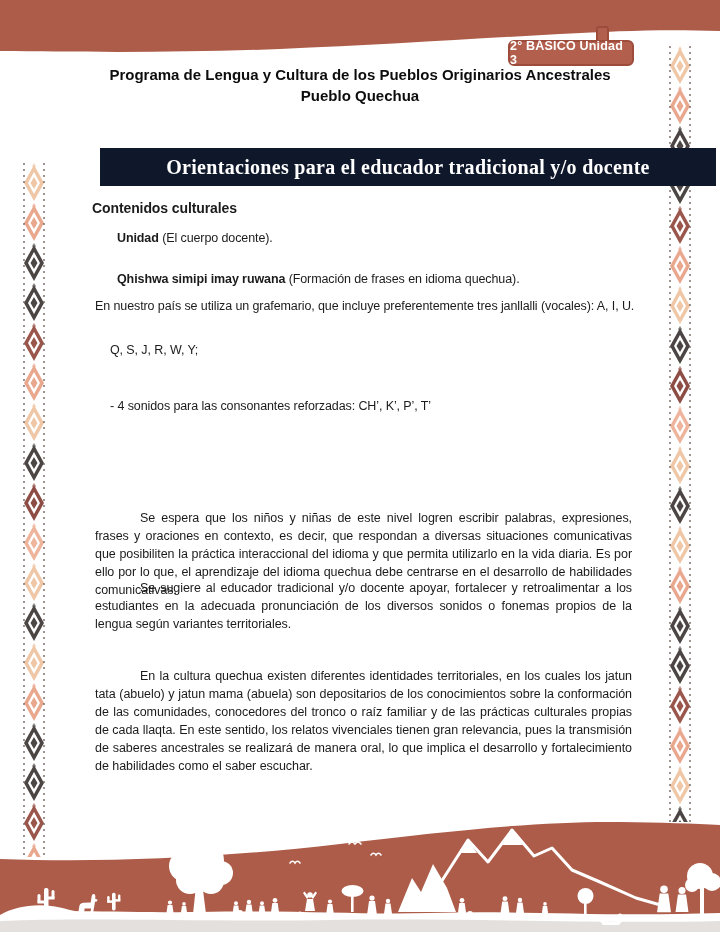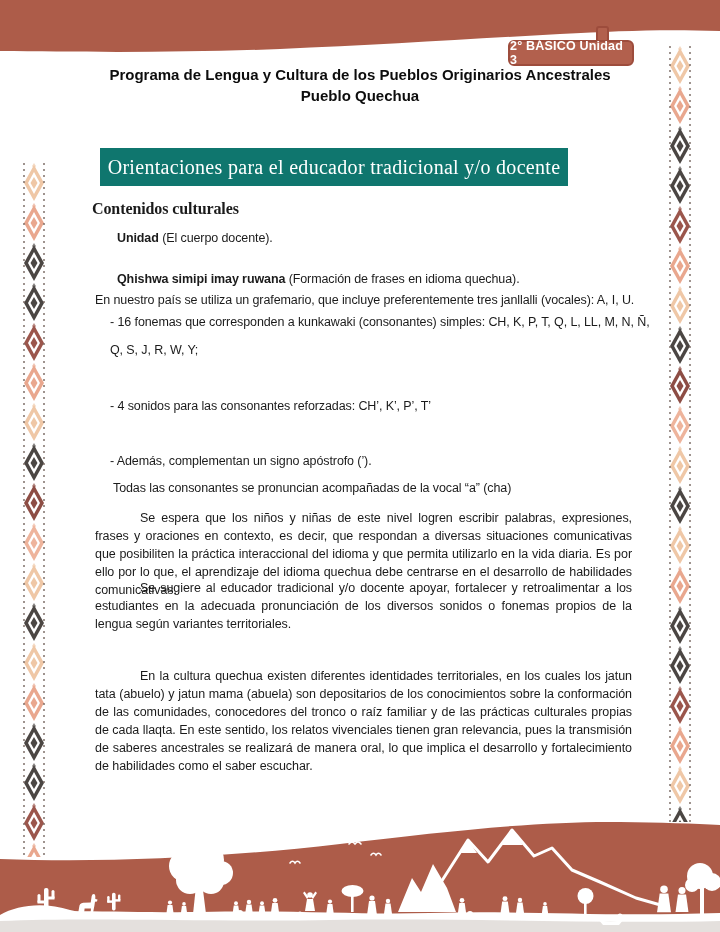--- a/index.html
+++ b/index.html
@@ -15,31 +15,31 @@
       display:flex;align-items:center;justify-content:center;z-index:4;letter-spacing:.2px;}
   
   .strip{position:absolute;width:24px;z-index:1;}
   .strip-left{left:22px;top:163px;height:694px;}
   .strip-right{left:668px;top:46px;height:776px;}
   
   .hdr{position:absolute;left:0;right:0;text-align:center;font-weight:bold;font-size:15px;color:#0d0d0d;}
   .hdr1{top:66px;}
   .hdr2{top:87px;}
   
-  .banner{position:absolute;left:100px;top:148px;width:468px;height:38px;background:#0f766e;
-      color:#fff;font-family:"Liberation Serif",serif;font-weight:normal;font-size:20px;
+  .banner{position:absolute;left:100px;top:148px;width:616px;height:38px;background:#0f172a;
+      color:#fff;font-family:"Liberation Serif",serif;font-weight:bold;font-size:20px;
       display:flex;align-items:center;justify-content:center;letter-spacing:.3px;z-index:2;}
   
   .txt{position:absolute;font-size:12.5px;letter-spacing:-0.1px;white-space:nowrap;z-index:2;}
-  .heading{left:92px;top:200px;font-weight:bold;font-size:16px;font-family:Liberation Serif, serif;}
+  .heading{left:92px;top:200px;font-weight:bold;font-size:14px;}
   .item{left:117px;}
   .item .term{font-weight:bold;}
   .item1{top:231px;}
   .item2{top:272px;}
-  .intro{left:95px;top:293px;text-align:right;}
+  .intro{left:95px;top:299px;text-align:right;}
   .bullet{left:110px;}
   .b1{top:315px;}.b2{top:343px;}.b3{top:371px;}.b4{top:399px;}.b5{top:426px;}.b6{top:454px;}
   .note{left:113px;top:481px;}
   .para{position:absolute;left:95px;width:537px;font-size:12.5px;line-height:18px;
       text-align:justify;text-indent:45px;letter-spacing:-0.05px;z-index:2;}
   .p1{top:509px;}
   .p2{top:579px;}
   .p3{top:667px;}
   
   .bottom-art{position:absolute;left:0;bottom:0;width:720px;height:114px;z-index:5;}
@@ -112,26 +112,23 @@
 
   <div class="txt item item1">
     <span class="term">Unidad</span><span> (El cuerpo docente).</span>
   </div>
   <div class="txt item item2">
     <span class="term">Qhishwa simipi imay ruwana</span><span> (Formación de frases en idioma quechua).</span>
   </div>
 
   <div class="txt intro">En nuestro país se utiliza un grafemario, que incluye preferentemente tres janllalli (vocales): A, I, U.</div>
 
-  <div class="txt bullet b1">- 16 fonemas que corresponden a kunkawaki (consonantes) simples: CH, K, P, T, Q, L, LL, M, N, Ñ,</div>
   <div class="txt bullet b2">Q, S, J, R, W, Y;</div>
   <div class="txt bullet b4">- 4 sonidos para las consonantes reforzadas: CH’, K’, P’, T’</div>
-  <div class="txt bullet b6">- Además, complementan un signo apóstrofo (’).</div>
-
-  <div class="txt note">Todas las consonantes se pronuncian acompañadas de la vocal “a” (cha)</div>
+
 
   <div class="para p1">Se espera que los niños y niñas de este nivel logren escribir palabras, expresiones, frases y oraciones en contexto, es decir, que respondan a diversas situaciones comunicativas que posibiliten la práctica interaccional del idioma y que permita utilizarlo en la vida diaria. Es por ello por lo que, el aprendizaje del idioma quechua debe centrarse en el desarrollo de habilidades comunicativas.</div>
   <div class="para p2">Se sugiere al educador tradicional y/o docente apoyar, fortalecer y retroalimentar a los estudiantes en la adecuada pronunciación de los diversos sonidos o fonemas propios de la lengua según variantes territoriales.</div>
   <div class="para p3">En la cultura quechua existen diferentes identidades territoriales, en los cuales los jatun tata (abuelo) y jatun mama (abuela) son depositarios de los conocimientos sobre la conformación de las comunidades, conocedores del tronco o raíz familiar y de las prácticas culturales propias de cada llaqta. En este sentido, los relatos vivenciales tienen gran relevancia, pues la transmisión de saberes ancestrales se realizará de manera oral, lo que implica el desarrollo y fortalecimiento de habilidades como el saber escuchar.</div>
 
   <div class="bottom-art">
     <svg width="720" height="114" viewBox="0 0 720 114" preserveAspectRatio="none">
 
       <path d="M0,41 C100,45 220,40 340,26 C450,13 540,3 620,4 C660,4.5 695,5.5 720,7 L720,114 L0,114 Z" fill="#ad5c49"></path>
 

